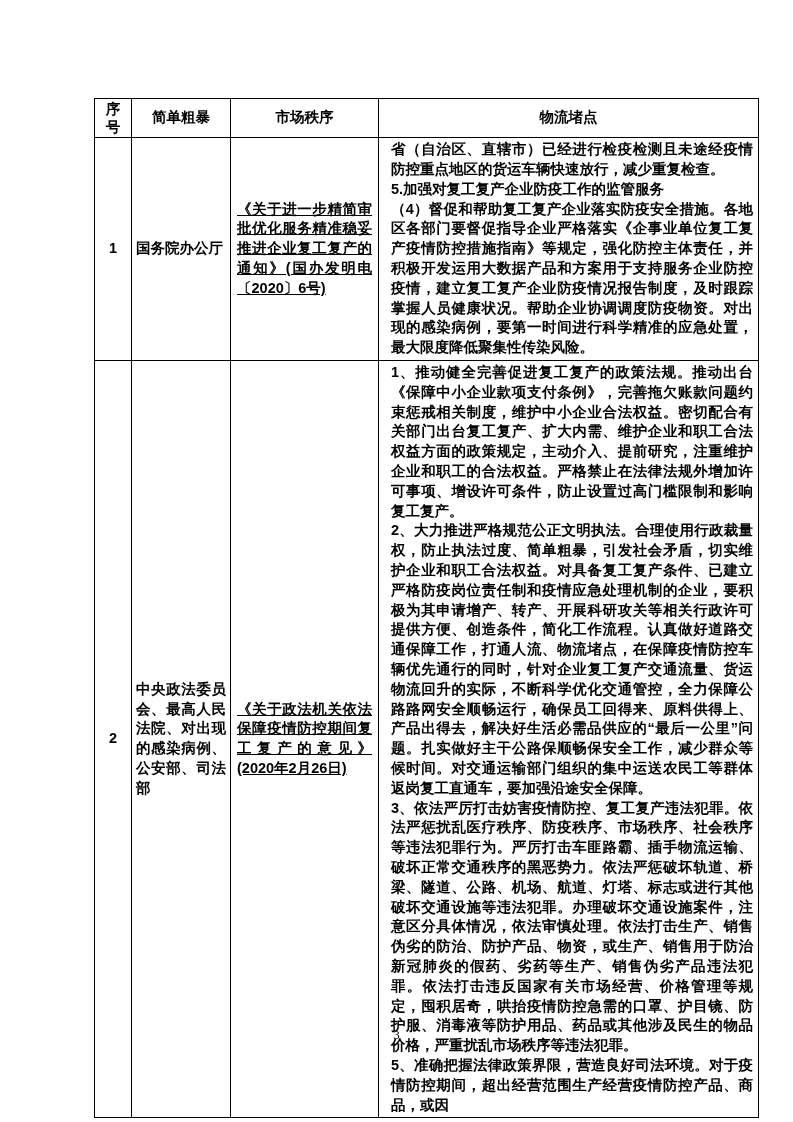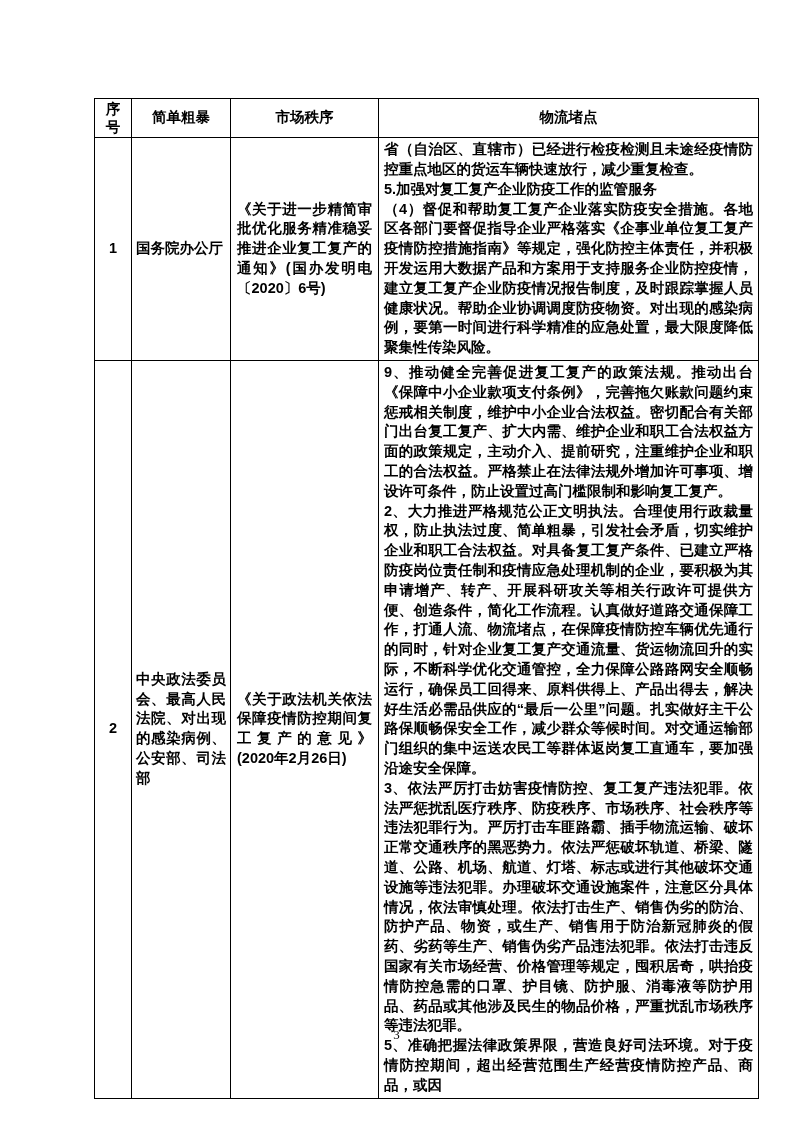--- a/index.html
+++ b/index.html
@@ -47,25 +47,25 @@
   tr.row-1 > td { height: 206px; }
   tr.row-2 > td { height: 676px; }
   td.c-no {
     text-align: center;
     vertical-align: middle;
   }
   td.c-agency, td.c-doc {
     vertical-align: middle;
     text-align: justify;
   }
-  td.c-doc { padding: 2px 6px; }
+  td.c-doc { padding: 2px 6px; text-decoration: underline; }
   td.c-content {
     vertical-align: top;
     text-align: justify;
-    padding: 2px 5px 2px 5px;
+    padding: 2px 5px 2px 12px;
   }
   td.c-content p { margin: 0; }
   .pageno {
     position: absolute;
     left: 0;
     top: 1027px;
     width: 793px;
     text-align: center;
     font-family: "Liberation Serif", serif;
     font-size: 13px;
@@ -102,21 +102,21 @@
           <p>省（自治区、直辖市）已经进行检疫检测且未途经疫情防控重点地区的货运车辆快速放行，减少重复检查。</p>
           <p>5.加强对复工复产企业防疫工作的监管服务</p>
           <p>（4）督促和帮助复工复产企业落实防疫安全措施。各地区各部门要督促指导企业严格落实《企事业单位复工复产疫情防控措施指南》等规定，强化防控主体责任，并积极开发运用大数据产品和方案用于支持服务企业防控疫情，建立复工复产企业防疫情况报告制度，及时跟踪掌握人员健康状况。帮助企业协调调度防疫物资。对出现的感染病例，要第一时间进行科学精准的应急处置，最大限度降低聚集性传染风险。</p>
         </td>
       </tr>
       <tr class="row-2">
         <td class="c-no">2</td>
         <td class="c-agency">中央政法委员会、最高人民法院、对出现的感染病例、公安部、司法部</td>
         <td class="c-doc">《关于政法机关依法保障疫情防控期间复工复产的意见》(2020年2月26日)</td>
         <td class="c-content">
-          <p>9、推动健全完善促进复工复产的政策法规。推动出台《保障中小企业款项支付条例》，完善拖欠账款问题约束惩戒相关制度，维护中小企业合法权益。密切配合有关部门出台复工复产、扩大内需、维护企业和职工合法权益方面的政策规定，主动介入、提前研究，注重维护企业和职工的合法权益。严格禁止在法律法规外增加许可事项、增设许可条件，防止设置过高门槛限制和影响复工复产。</p>
+          <p>1、推动健全完善促进复工复产的政策法规。推动出台《保障中小企业款项支付条例》，完善拖欠账款问题约束惩戒相关制度，维护中小企业合法权益。密切配合有关部门出台复工复产、扩大内需、维护企业和职工合法权益方面的政策规定，主动介入、提前研究，注重维护企业和职工的合法权益。严格禁止在法律法规外增加许可事项、增设许可条件，防止设置过高门槛限制和影响复工复产。</p>
           <p>2、大力推进严格规范公正文明执法。合理使用行政裁量权，防止执法过度、简单粗暴，引发社会矛盾，切实维护企业和职工合法权益。对具备复工复产条件、已建立严格防疫岗位责任制和疫情应急处理机制的企业，要积极为其申请增产、转产、开展科研攻关等相关行政许可提供方便、创造条件，简化工作流程。认真做好道路交通保障工作，打通人流、物流堵点，在保障疫情防控车辆优先通行的同时，针对企业复工复产交通流量、货运物流回升的实际，不断科学优化交通管控，全力保障公路路网安全顺畅运行，确保员工回得来、原料供得上、产品出得去，解决好生活必需品供应的“最后一公里”问题。扎实做好主干公路保顺畅保安全工作，减少群众等候时间。对交通运输部门组织的集中运送农民工等群体返岗复工直通车，要加强沿途安全保障。</p>
           <p>3、依法严厉打击妨害疫情防控、复工复产违法犯罪。依法严惩扰乱医疗秩序、防疫秩序、市场秩序、社会秩序等违法犯罪行为。严厉打击车匪路霸、插手物流运输、破坏正常交通秩序的黑恶势力。依法严惩破坏轨道、桥梁、隧道、公路、机场、航道、灯塔、标志或进行其他破坏交通设施等违法犯罪。办理破坏交通设施案件，注意区分具体情况，依法审慎处理。依法打击生产、销售伪劣的防治、防护产品、物资，或生产、销售用于防治新冠肺炎的假药、劣药等生产、销售伪劣产品违法犯罪。依法打击违反国家有关市场经营、价格管理等规定，囤积居奇，哄抬疫情防控急需的口罩、护目镜、防护服、消毒液等防护用品、药品或其他涉及民生的物品价格，严重扰乱市场秩序等违法犯罪。</p>
           <p>5、准确把握法律政策界限，营造良好司法环境。对于疫情防控期间，超出经营范围生产经营疫情防控产品、商品，或因</p>
         </td>
       </tr>
     </tbody>
   </table>
 
   <div class="pageno">3</div>
 

